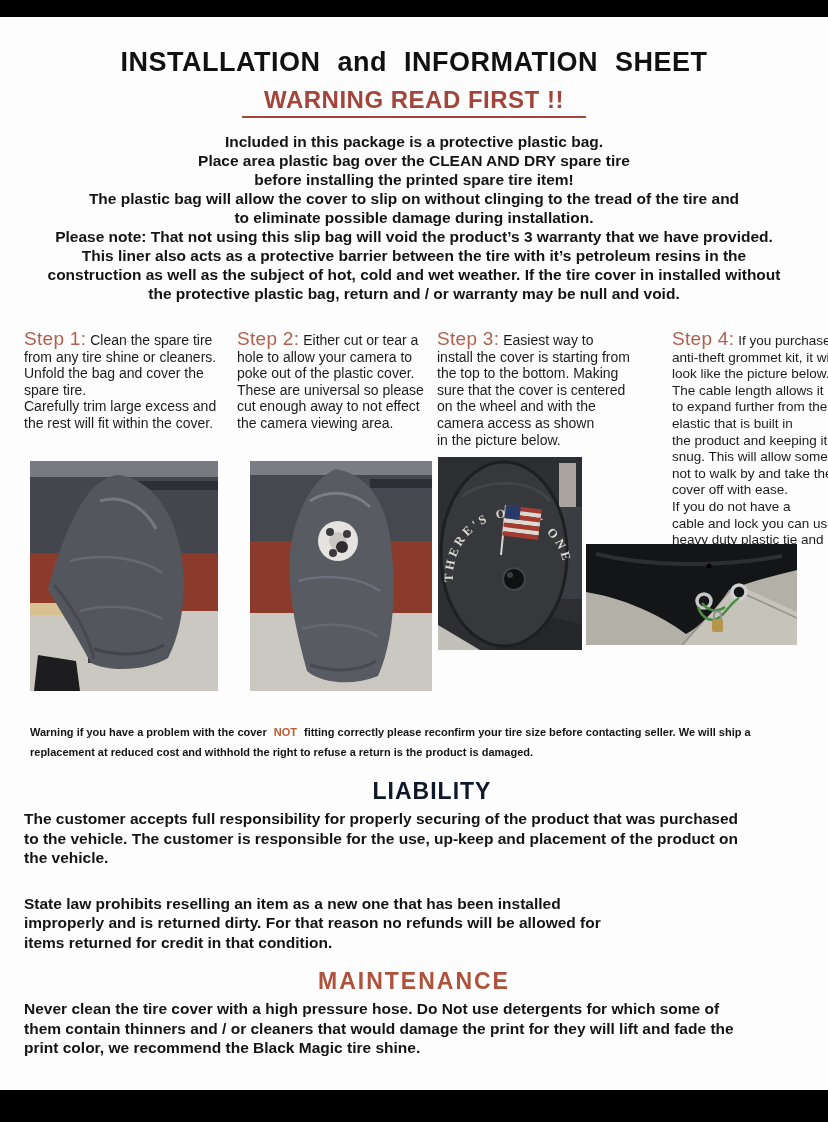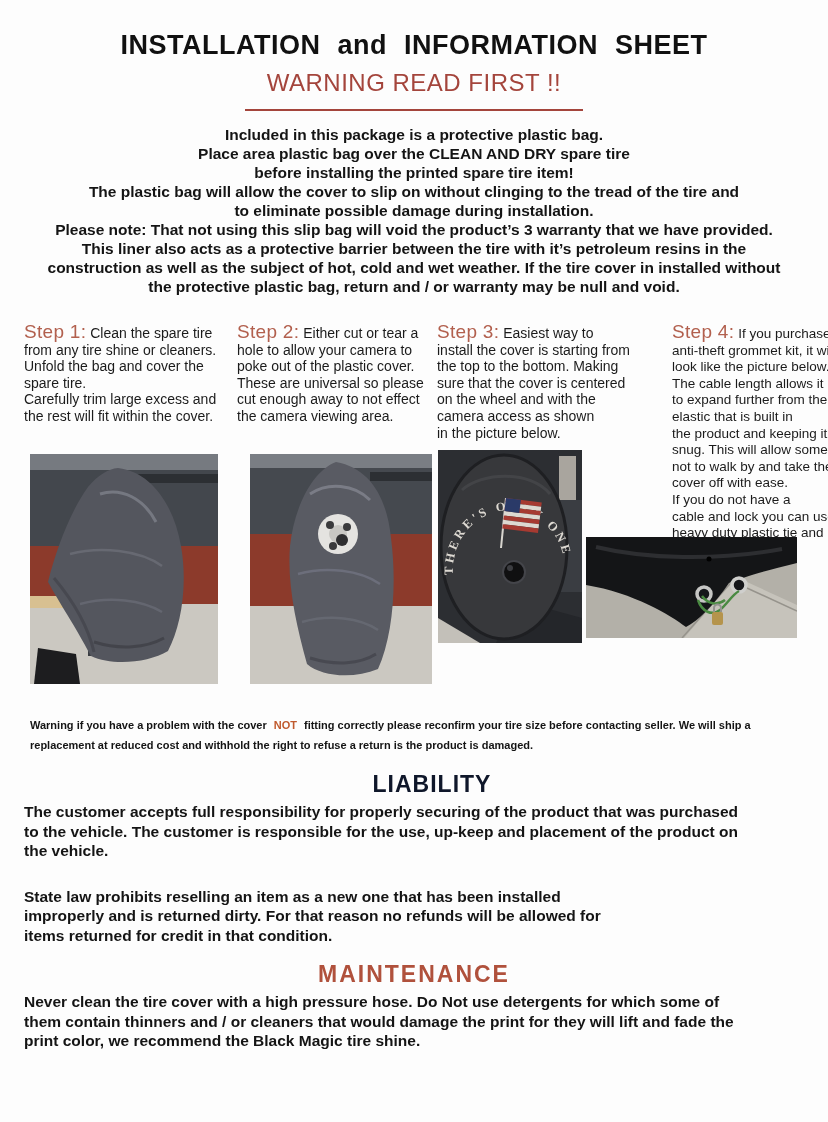--- a/index.html
+++ b/index.html
@@ -1,32 +1,32 @@
 <!DOCTYPE html>
 <html><head>
 <meta charset="utf-8">
 <style>
   html,body{margin:0;padding:0;background:#e8e8e8;}
   .sheet{
     width:828px;height:1122px;margin:0 auto;background:#fdfdfd;
-    display:flex;flex-direction:row;overflow:hidden;
+    display:flex;flex-direction:column;overflow:hidden;
     font-family:"Liberation Sans","DejaVu Sans",sans-serif;color:#151515;
   }
   .bar{background:#000;flex:0 0 auto;}
   .bar.top{height:17px;}
   .bar.bottom{height:32px;}
   .content{flex:1 1 auto;position:relative;}
   .page-title{
     margin:30px 0 8px;text-align:center;font-size:27px;font-weight:700;
     letter-spacing:.5px;word-spacing:9px;color:#111;
   }
   .warn-wrap{text-align:center;margin:0 0 14px;}
   .warning-heading{
-    display:inline-block;font-size:24px;font-weight:400;color:#a4453c;
-    border-bottom:2px solid #a4453c;padding:0 22px 12px;letter-spacing:.5px;
+    display:inline-block;font-size:24px;font-weight:700;color:#a4453c;
+    border-bottom:2px solid #a4453c;padding:0 22px 2px;letter-spacing:.5px;
   }
   .intro{text-align:center;font-size:15.5px;font-weight:700;line-height:19px;color:#141414;}
   .intro-line{white-space:nowrap;}
   
   .midzone{position:relative;height:368px;margin-top:28px;}
   .step{position:absolute;top:0;font-size:14px;line-height:16.6px;color:#1b1b1b;}
   .step-label{font-size:19px;color:#b2604e;letter-spacing:.3px;}
   .step-text{white-space:pre-line;}
   .step-1{left:24px;width:208px;}
   .step-2{left:237px;width:200px;}

